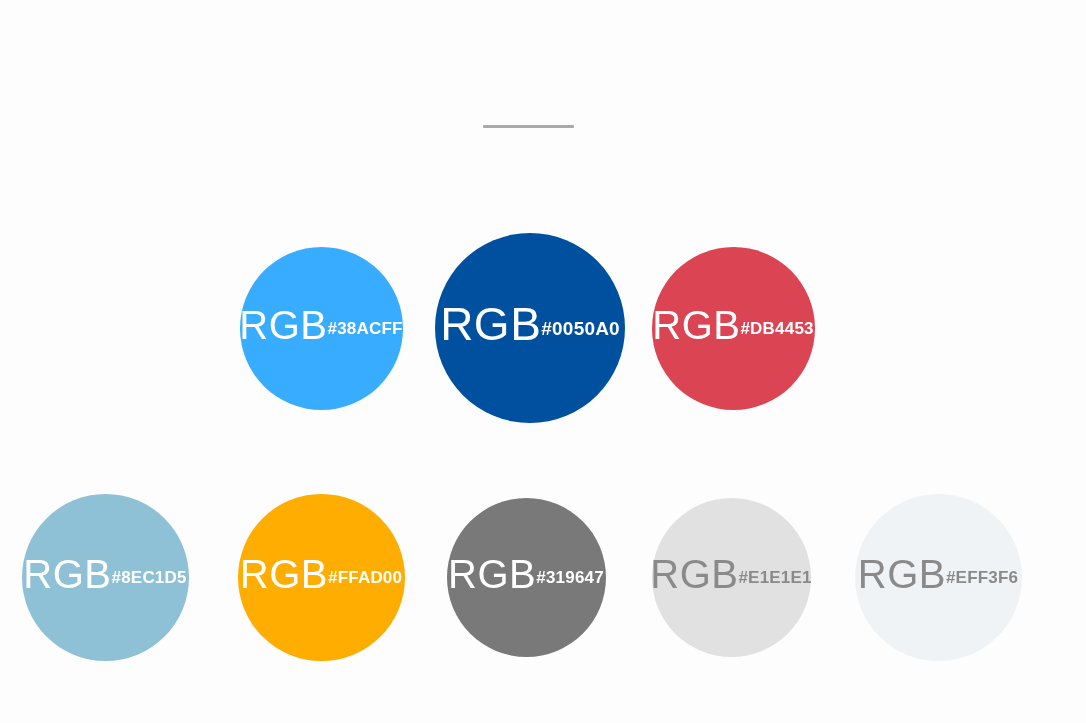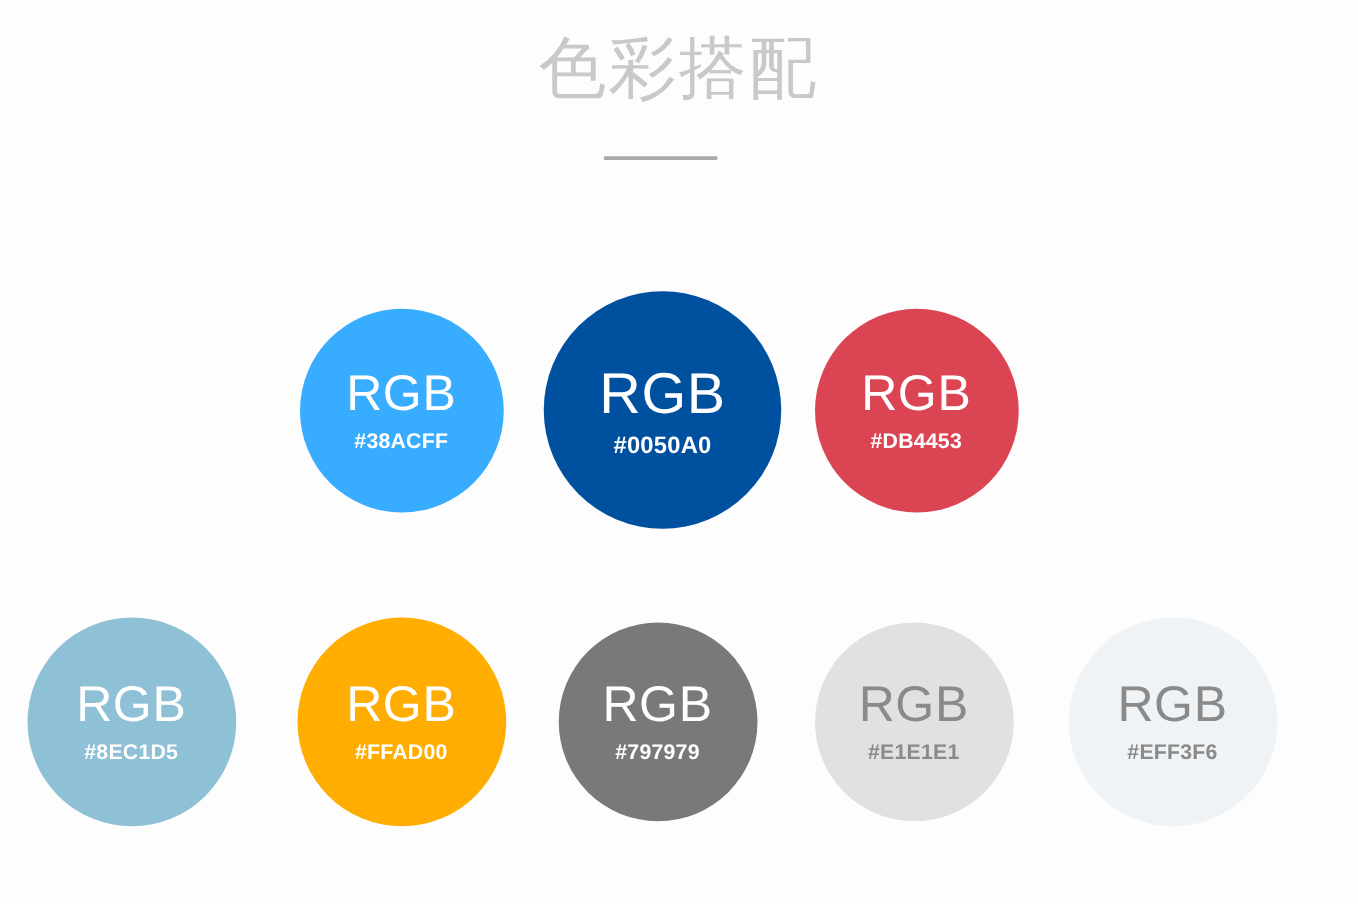--- a/index.html
+++ b/index.html
@@ -47,21 +47,21 @@
     height: 3px;
     background: #a9a9a9;
     border-radius: 1px;
   }
 
   
   .swatch {
     position: absolute;
     border-radius: 50%;
     display: flex;
-    flex-direction: column;
+    flex-direction: row;
     align-items: center;
     justify-content: center;
     box-sizing: border-box;
   }
 
   .swatch .rgb-label {
     font-size: 40px;
     line-height: 42px;
     font-weight: 300;
     letter-spacing: 0.5px;
@@ -86,21 +86,20 @@
   .swatch.lg .hex-label {
     font-size: 19px;
     line-height: 21px;
   }
 </style>
 </head>
 <body style="background: rgb(253, 253, 253);">
 
 <div id="stage" style="background: rgb(253, 253, 253);">
 
-  <div class="page-title" style="color: rgb(201, 201, 201);">色彩搭配</div>
 
   <div class="title-divider" style="background: rgb(169, 169, 169);"></div>
 
   <div id="swatch-layer">
       <div class="swatch" style="width: 163px; height: 163px; left: 239.5px; top: 246.5px; background: rgb(56, 172, 255); color: rgb(255, 255, 255);">
         <div class="rgb-label">RGB</div>
         <div class="hex-label">#38ACFF</div>
       </div>
       <div class="swatch lg" style="width: 190px; height: 190px; left: 435px; top: 233px; background: rgb(0, 80, 160); color: rgb(255, 255, 255);">
         <div class="rgb-label">RGB</div>
@@ -113,21 +112,21 @@
       <div class="swatch" style="width: 167px; height: 167px; left: 21.5px; top: 493.5px; background: rgb(142, 193, 213); color: rgb(255, 255, 255);">
         <div class="rgb-label">RGB</div>
         <div class="hex-label">#8EC1D5</div>
       </div>
       <div class="swatch" style="width: 167px; height: 167px; left: 237.5px; top: 493.5px; background: rgb(255, 173, 0); color: rgb(255, 255, 255);">
         <div class="rgb-label">RGB</div>
         <div class="hex-label">#FFAD00</div>
       </div>
       <div class="swatch" style="width: 159px; height: 159px; left: 446.5px; top: 497.5px; background: rgb(121, 121, 121); color: rgb(255, 255, 255);">
         <div class="rgb-label">RGB</div>
-        <div class="hex-label">#797979</div>
+        <div class="hex-label">#319647</div>
       </div>
       <div class="swatch" style="width: 159px; height: 159px; left: 651.5px; top: 497.5px; background: rgb(225, 225, 225); color: rgb(138, 138, 138);">
         <div class="rgb-label">RGB</div>
         <div class="hex-label">#E1E1E1</div>
       </div>
       <div class="swatch" style="width: 167px; height: 167px; left: 854.5px; top: 493.5px; background: rgb(239, 243, 246); color: rgb(138, 138, 138);">
         <div class="rgb-label">RGB</div>
         <div class="hex-label">#EFF3F6</div>
       </div>
     </div>

